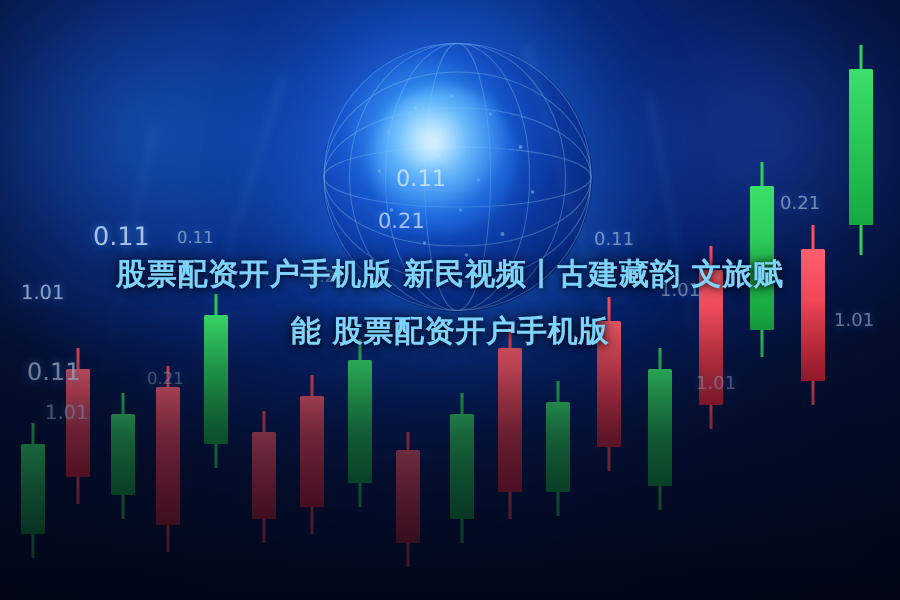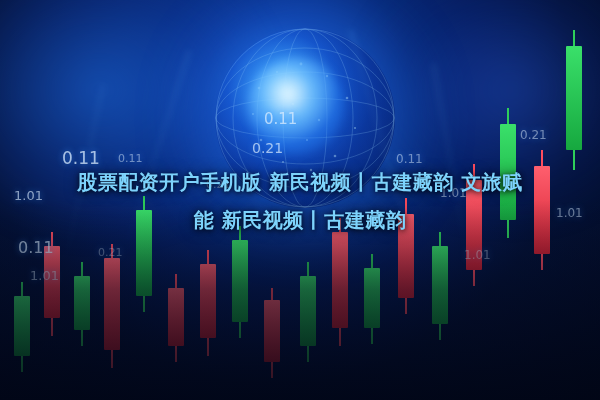--- a/index.html
+++ b/index.html
@@ -264,16 +264,16 @@
       <div class="num" style="left: 18px; top: 238px; font-size: 16px; opacity: 0.85;">0.11</div>
       <div class="num" style="left: 30px; top: 268px; font-size: 13px; opacity: 0.7;">1.01</div>
       <div class="num" style="left: 98px; top: 246px; font-size: 11px; opacity: 0.5;">0.21</div>
       <div class="num" style="left: 464px; top: 248px; font-size: 12px; opacity: 0.55;">1.01</div>
     </div>
 
   <div class="bg-dark-bottom"></div>
 
   <div class="title-wrap">
     <div class="title-line">股票配资开户手机版 新民视频丨古建藏韵 文旅赋</div>
-    <div class="title-line">能 新民视频丨古建藏韵</div>
+    <div class="title-line">能 股票配资开户手机版</div>
   </div>
 
 </div>
 
 </body></html>

